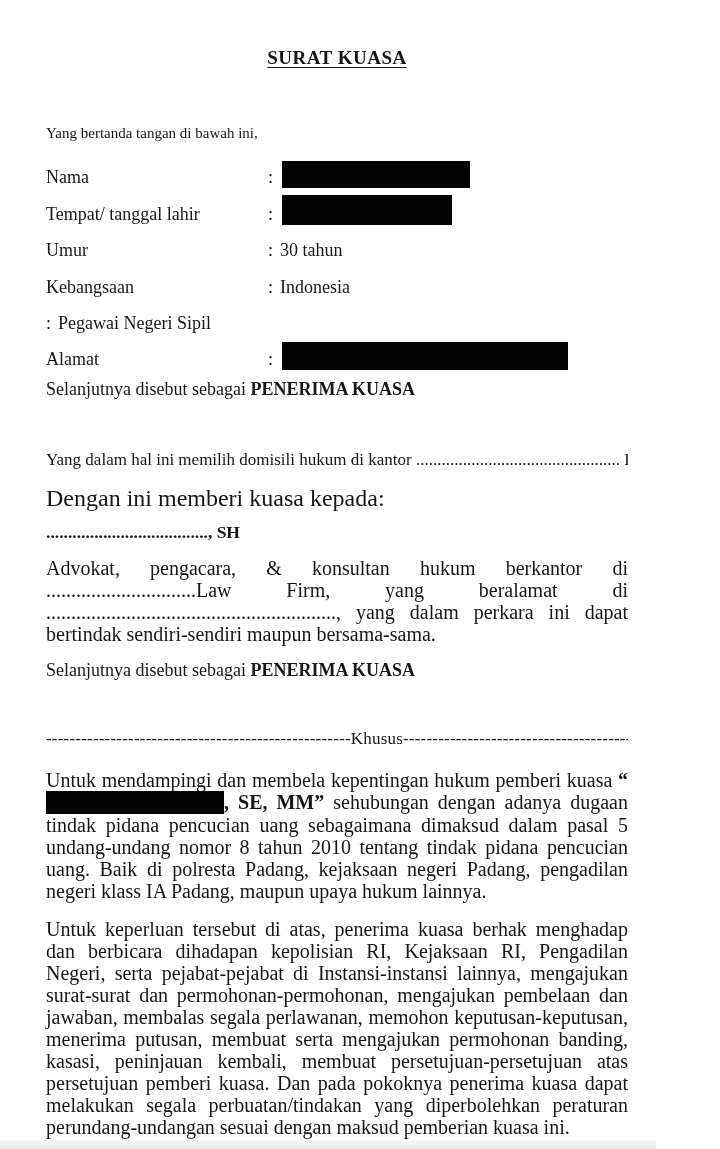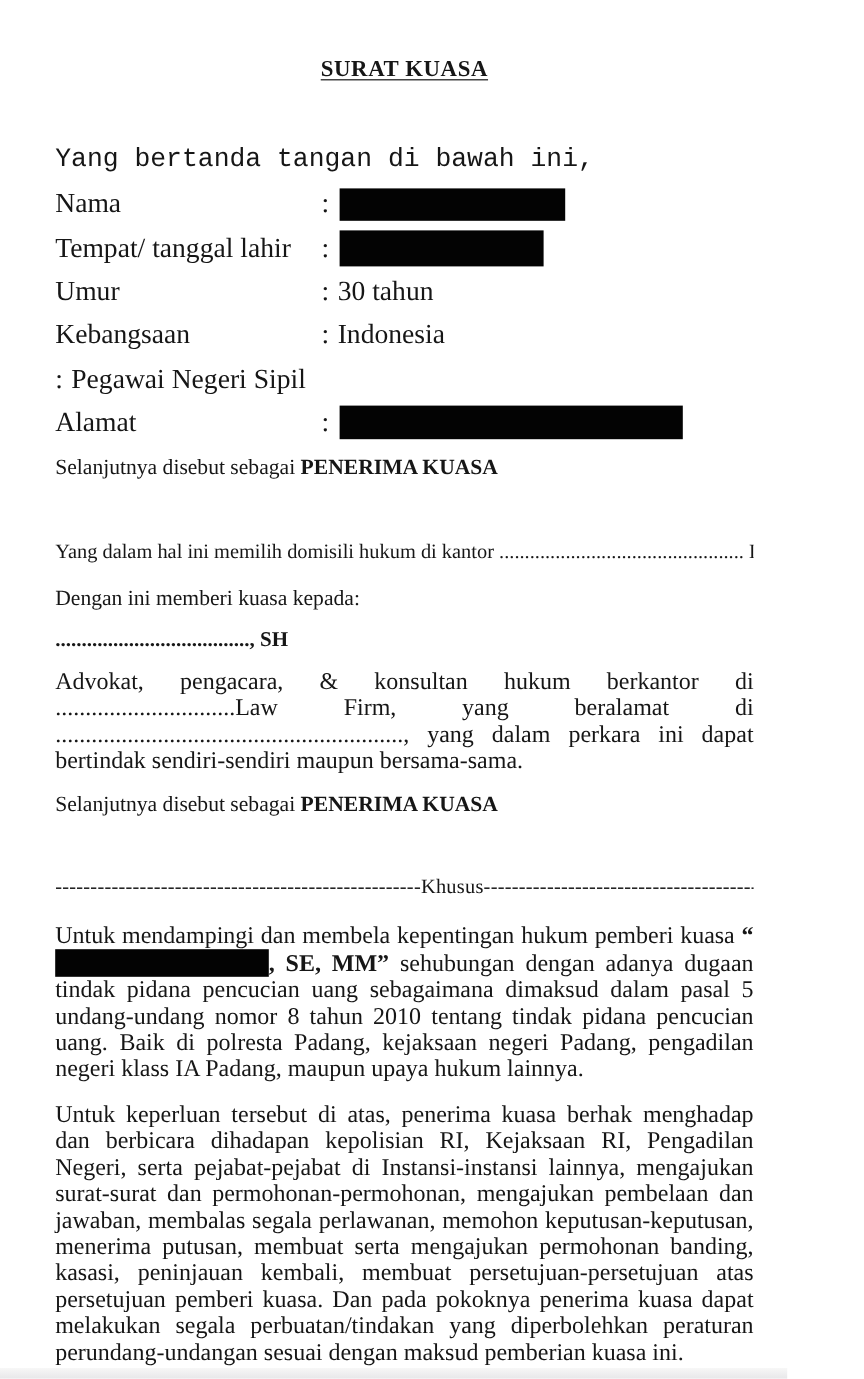--- a/index.html
+++ b/index.html
@@ -23,30 +23,29 @@
     text-align: center;
     font-size: 19px;
     font-weight: bold;
     letter-spacing: 0.5px;
     text-decoration: underline;
     text-underline-offset: 3px;
     line-height: 24px;
   }
   .intro {
     margin: 52px 0 0 0;
-    font-size: 22px;
+    font-size: 15px;
     line-height: 22px;
-    font-family: Liberation Mono, monospace;
   }
   .fields { margin-top: 8px; }
   .row {
     display: flex;
-    align-items: center;
+    align-items: flex-end;
     height: 36.4px;
-    font-size: 23px;
+    font-size: 18px;
   }
   .flabel { width: 222px; flex: none; }
   .colon  { flex: none; }
   .fvalue { margin-left: 7px; }
   .redaction { background: #030303; display: inline-block; }
   .bar-nama   { width: 188px; height: 27px; margin-left: 9px; }
   .bar-tempat { width: 170px; height: 30px; margin-left: 9px; }
   .bar-alamat { width: 286px; height: 28px; margin-left: 9px; }
   .clause {
     margin: 8px 0 0 0;
@@ -55,21 +54,21 @@
   }
   .clause-penerima { margin-top: 14px; }
   .b { font-weight: bold; }
   .line {
     font-size: 17px;
     line-height: 22px;
     white-space: nowrap;
     overflow: hidden;
   }
   .domisili { margin: 49px 0 0 0; }
-  .kuasa-intro { margin: 16px 0 0 0; font-size: 18px; line-height: 22px; }
+  .kuasa-intro { margin: 16px 0 0 0; font-size: 24px; line-height: 22px; }
   .sh-line { margin: 12px 0 0 0; font-weight: bold; font-size: 17.5px; }
   .para {
     margin: 14px 0 0 0;
     font-size: 20px;
     line-height: 22px;
     text-align: justify;
   }
   .para-khusus  { margin-top: 19px; }
   .para-closing { margin-top: 16px; }
   .divider {

